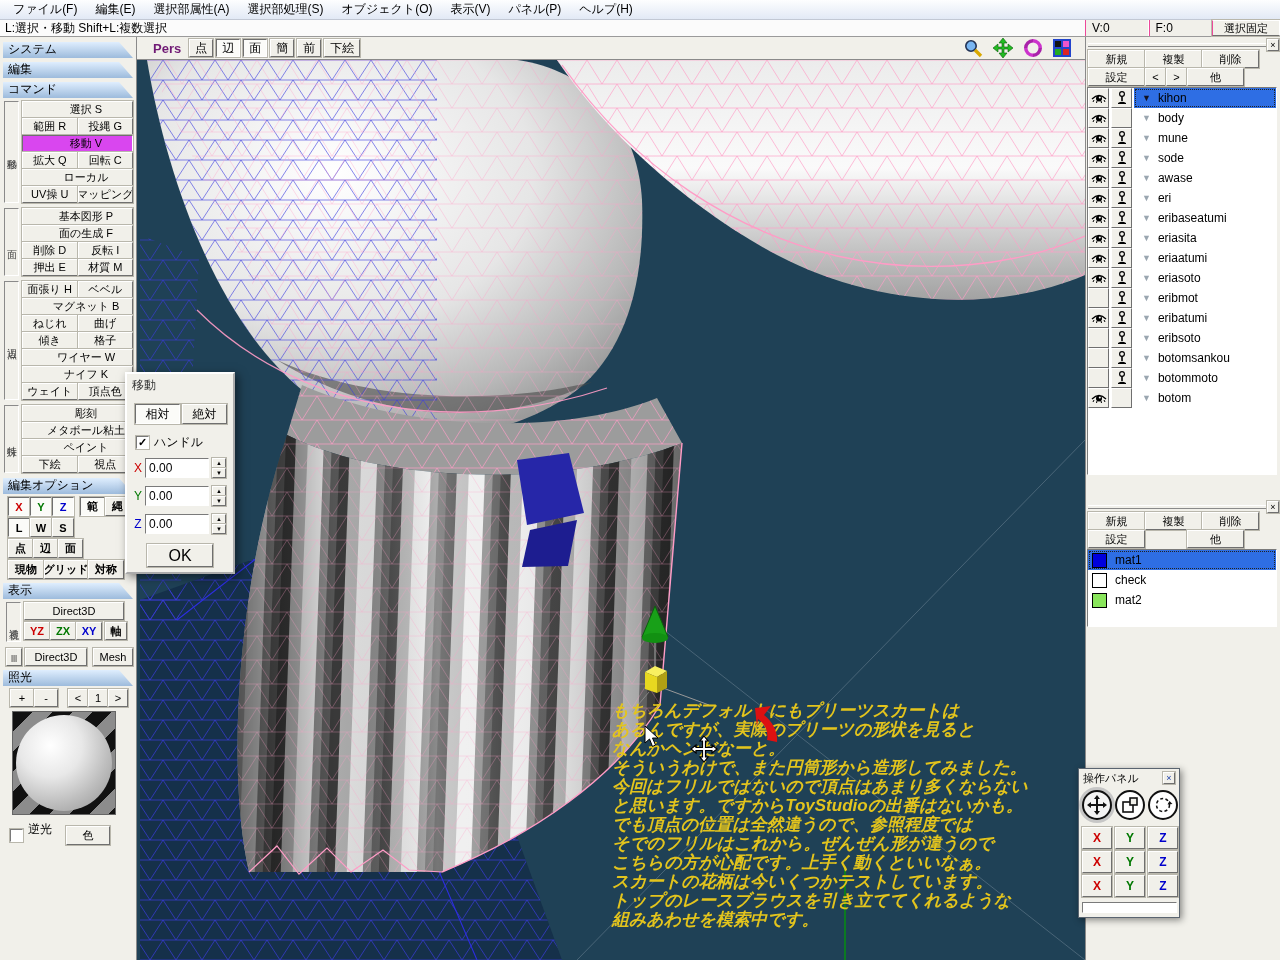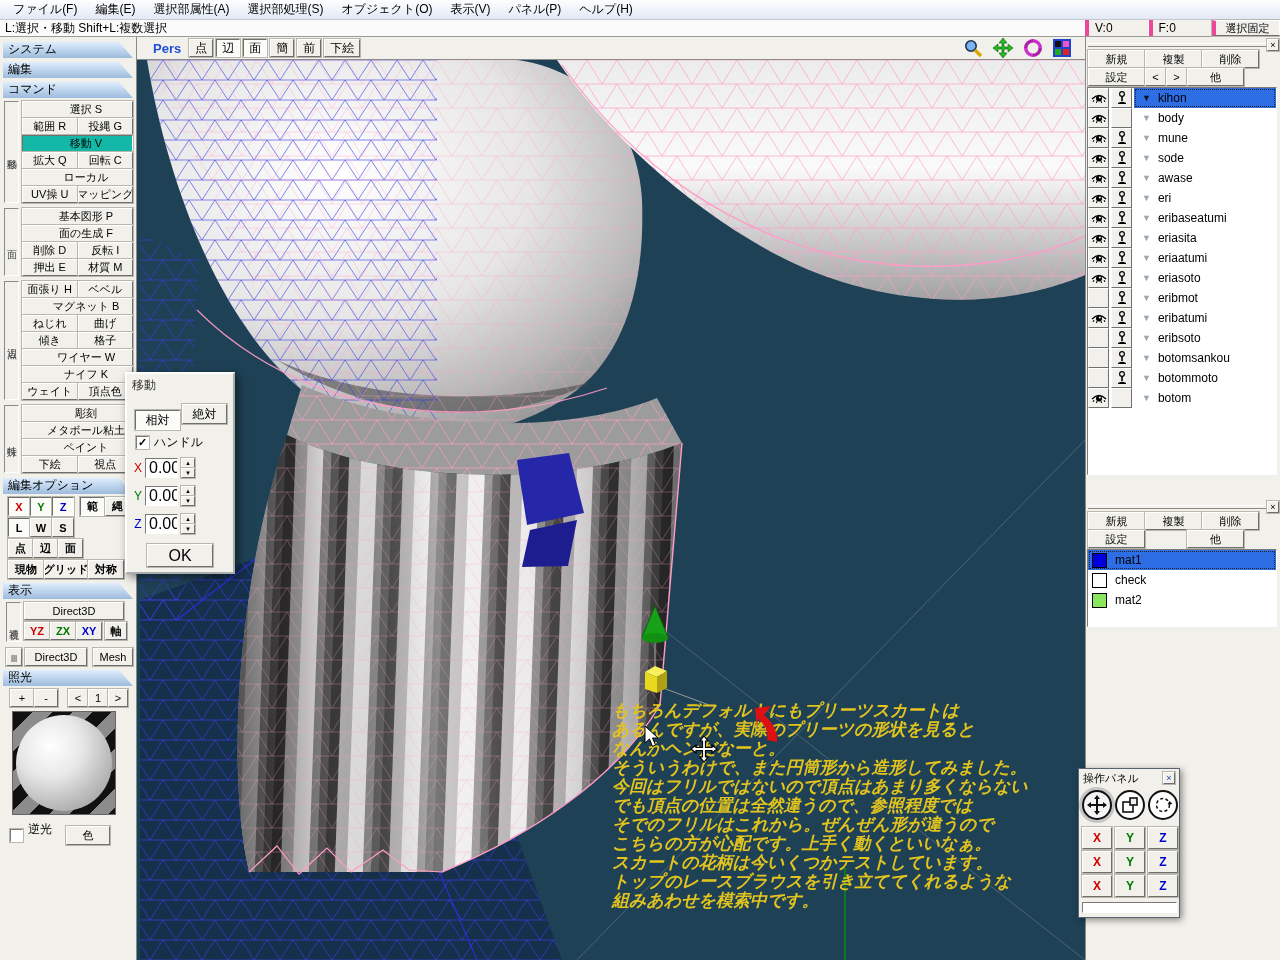--- a/index.html
+++ b/index.html
@@ -20,52 +20,52 @@
 
   
   #menubar { position:absolute; left:0; top:0; width:1280px; height:20px;
              background:linear-gradient(#fdfeff,#e2e9f5); border-bottom:1px solid #c2c8d4;
              display:flex; align-items:center; padding-left:4px; }
   #menubar .mi { padding:0 9px; line-height:19px; }
   #hintbar { position:absolute; left:0; top:20px; width:1085px; height:17px; background:#fbfbfb;
              border-bottom:1px solid #9a9a9a; line-height:16px; padding-left:5px; }
   #topcells { position:absolute; left:1085px; top:20px; width:195px; height:17px; background:#f1f0ea;
               border-bottom:1px solid #9a9a9a; display:flex; }
-  #topcells .cell { border-left:4px solid #ec4899; border-right:1px solid #fff; padding:0 6px; line-height:16px; flex:1; }
+  #topcells .cell { border-left:1px solid #ec4899; border-right:1px solid #fff; padding:0 6px; line-height:16px; flex:1; }
   #topcells .fixbtn { line-height:14px; }
 
   
   #sidebar { position:absolute; left:0; top:37px; width:137px; height:923px; background:#f1f0ea;
              border-right:1px solid #8a8a8a; padding:1px 2px; }
   .cmdgroup { display:flex; margin:3px 1px 5px 2px; }
   .cmdbtns { width:112px; display:flex; flex-wrap:wrap; align-content:flex-start; }
   .cmdbtns .btn3d { width:50%; height:17px; }
   .cmdbtns .btn3d.wide { width:100%;padding-left:17px; }
-  .cmdbtns .btn3d.active { background:#14b8a6; border-color:#6f6f6f #ffffff #ffffff #6f6f6f; }
+  .cmdbtns .btn3d.active { background:#d946ef; border-color:#6f6f6f #ffffff #ffffff #6f6f6f; }
   .optrow { display:flex; margin:2px 0 2px 6px; }
   .optrow .btn3d { height:19px; font-weight:bold; }
   .disp-body { display:flex; margin-left:4px; }
   .disp-col { display:flex; flex-direction:column; }
   .axisrow { display:flex; margin-top:2px; }
   .axisrow .btn3d { height:18px; font-weight:bold; }
   #light-btnrow { display:flex; margin:3px 0 4px 8px; }
   #light-btnrow .btn3d { height:18px; }
   #sphere-box { width:104px; height:104px; margin-left:10px;
                 background:repeating-linear-gradient(135deg,#111 0 14px,#8c8c8c 14px 28px);
                 border:1px solid #666; position:relative; }
   #sphere { position:absolute; left:3px; top:3px; width:96px; height:96px; border-radius:50%;
             background:radial-gradient(circle at 36% 32%, #ffffff 0%, #e8e8e8 35%, #bdbdbd 65%, #8f8f8f 100%); }
   #light-foot { display:flex; align-items:center; margin:6px 0 0 8px; }
   .checkbox { width:13px; height:13px; background:#fff; border:1px solid; border-color:#7a7a7a #fff #fff #7a7a7a;
               outline:1px solid #b9b7ac; font-size:11px; line-height:11px; text-align:center; font-weight:bold; }
 
   
   #vp-header { position:absolute; left:137px; top:37px; width:948px; height:23px; background:#f1f0ea;
                border-bottom:1px solid #8a8a8a; display:flex; align-items:center; }
-  #vp-mode { color:#1d4ed8; font-weight:bold; font-size:13px; margin:0 8px 0 16px; }
+  #vp-mode { color:#701a75; font-weight:bold; font-size:13px; margin:0 8px 0 16px; }
   #vp-header .btn3d { width:24px; height:18px; margin-right:3px; font-size:12px; }
   #vp-header .btn3d.w34 { width:36px; }
   #vp-icons { margin-left:auto; display:flex; align-items:center; gap:10px; padding-right:14px; }
   #viewport { position:absolute; left:137px; top:60px; width:948px; height:900px; background:#1f4156; overflow:hidden; }
 
   
   #note { position:absolute; left:612px; top:701px; color:#e3c41d; font-size:17px; font-style:italic;
           font-weight:bold; line-height:19px; white-space:nowrap; z-index:5; }
 
   
@@ -89,22 +89,22 @@
   .matrow.selected { background:#2e6ee4; outline:1px dotted #222; outline-offset:-2px; }
   .swatch { width:15px; height:15px; border:1px solid #000; margin-right:8px; }
 
   
   #movedlg { position:absolute; left:125px; top:372px; width:110px; height:202px; background:#f1f0ea;
              border:2px outset #fff; box-shadow:3px 3px 9px rgba(0,0,0,.5); z-index:10; }
   #movedlg .title { font-size:12px; padding:3px 0 0 5px; color:#333; }
   .seg { position:absolute; height:20px; width:45px; font-size:12px; }
   .numrow { position:absolute; display:flex; align-items:center; }
   .numrow .axlabel { width:14px; font-size:12px; text-align:center; }
-  .numrow input { width:33px; height:20px; border:1px solid; border-color:#7a7a7a #fff #fff #7a7a7a;
-                  font-size:16px; padding-left:3px; font-family:"Liberation Sans",sans-serif; }
+  .numrow input { width:64px; height:20px; border:1px solid; border-color:#7a7a7a #fff #fff #7a7a7a;
+                  font-size:12px; padding-left:3px; font-family:"Liberation Sans",sans-serif; }
   .spin { width:14px; height:20px; margin-left:3px; display:flex; flex-direction:column; }
   .spin .btn3d { height:10px; font-size:6px; }
 
   
   #oppanel { position:absolute; left:1078px; top:768px; width:102px; height:150px; background:#f1f0ea;
              border:1px solid #5a6470; box-shadow:2px 2px 7px rgba(0,0,0,.45); z-index:10; }
   #oppanel .title { font-size:11px; padding:2px 0 0 4px; }
   .modebtn { position:absolute; top:21px; width:30px; height:30px; border-radius:50%; border:2px solid #111;
              background:#fff; display:flex; align-items:center; justify-content:center; }
   .modebtn.active { box-shadow:0 0 0 3px #c6c6c6; background:#f4f4f4; }
@@ -379,20 +379,21 @@
 
   
 </div>
 <div id="note">
 
 <div>もちろんデフォルトにもプリーツスカートは</div>
     <div>あるんですが、実際のプリーツの形状を見ると</div>
     <div>なんかヘンだなーと。</div>
     <div>そういうわけで、また円筒形から造形してみました。</div>
     <div>今回はフリルではないので頂点はあまり多くならない</div>
+    <div>と思います。ですからToyStudioの出番はないかも。</div>
     <div>でも頂点の位置は全然違うので、参照程度では</div>
     <div>そでのフリルはこれから。ぜんぜん形が違うので</div>
     <div>こちらの方が心配です。上手く動くといいなぁ。</div>
     <div>スカートの花柄は今いくつかテストしています。</div>
     <div>トップのレースブラウスを引き立ててくれるような</div>
     <div>組みあわせを模索中です。</div>
   </div>
 
 <svg style="position:absolute;left:745px;top:702px;z-index:6" width="46" height="46" viewBox="0 0 46 46">
   <path d="M10 6 L26 4 L19 13 C28 20 33 30 32 40 L22 38 C24 29 19 21 13 17 L12 25 Z" fill="#dd1111"></path>
@@ -800,21 +801,21 @@
 
       <div class="matrow">
         <div class="swatch" style="background: rgb(138, 230, 92);"></div>
         <span>mat2</span>
       </div>
     </div>
 </div>
 
 <div id="movedlg">
   <div class="title">移動</div>
-  <div class="btn3d seg pressed" style="left:8px;top:36px">相対</div>
+  <div class="btn3d seg pressed" style="left:8px;top:30px">相対</div>
   <div class="btn3d seg" style="left:55px;top:30px">絶対</div>
   <div style="position:absolute;left:9px;top:60px;display:flex;align-items:center">
     <div class="checkbox">✓</div>
     <span style="margin-left:5px;font-size:12px">ハンドル</span>
   </div>
   <div class="numrow" style="left:4px;top:84px">
     <span class="axlabel" style="color:#cc0000">X</span>
     <input value="0.00" style="">
     <div class="spin">
         <div class="btn3d">▲</div>

